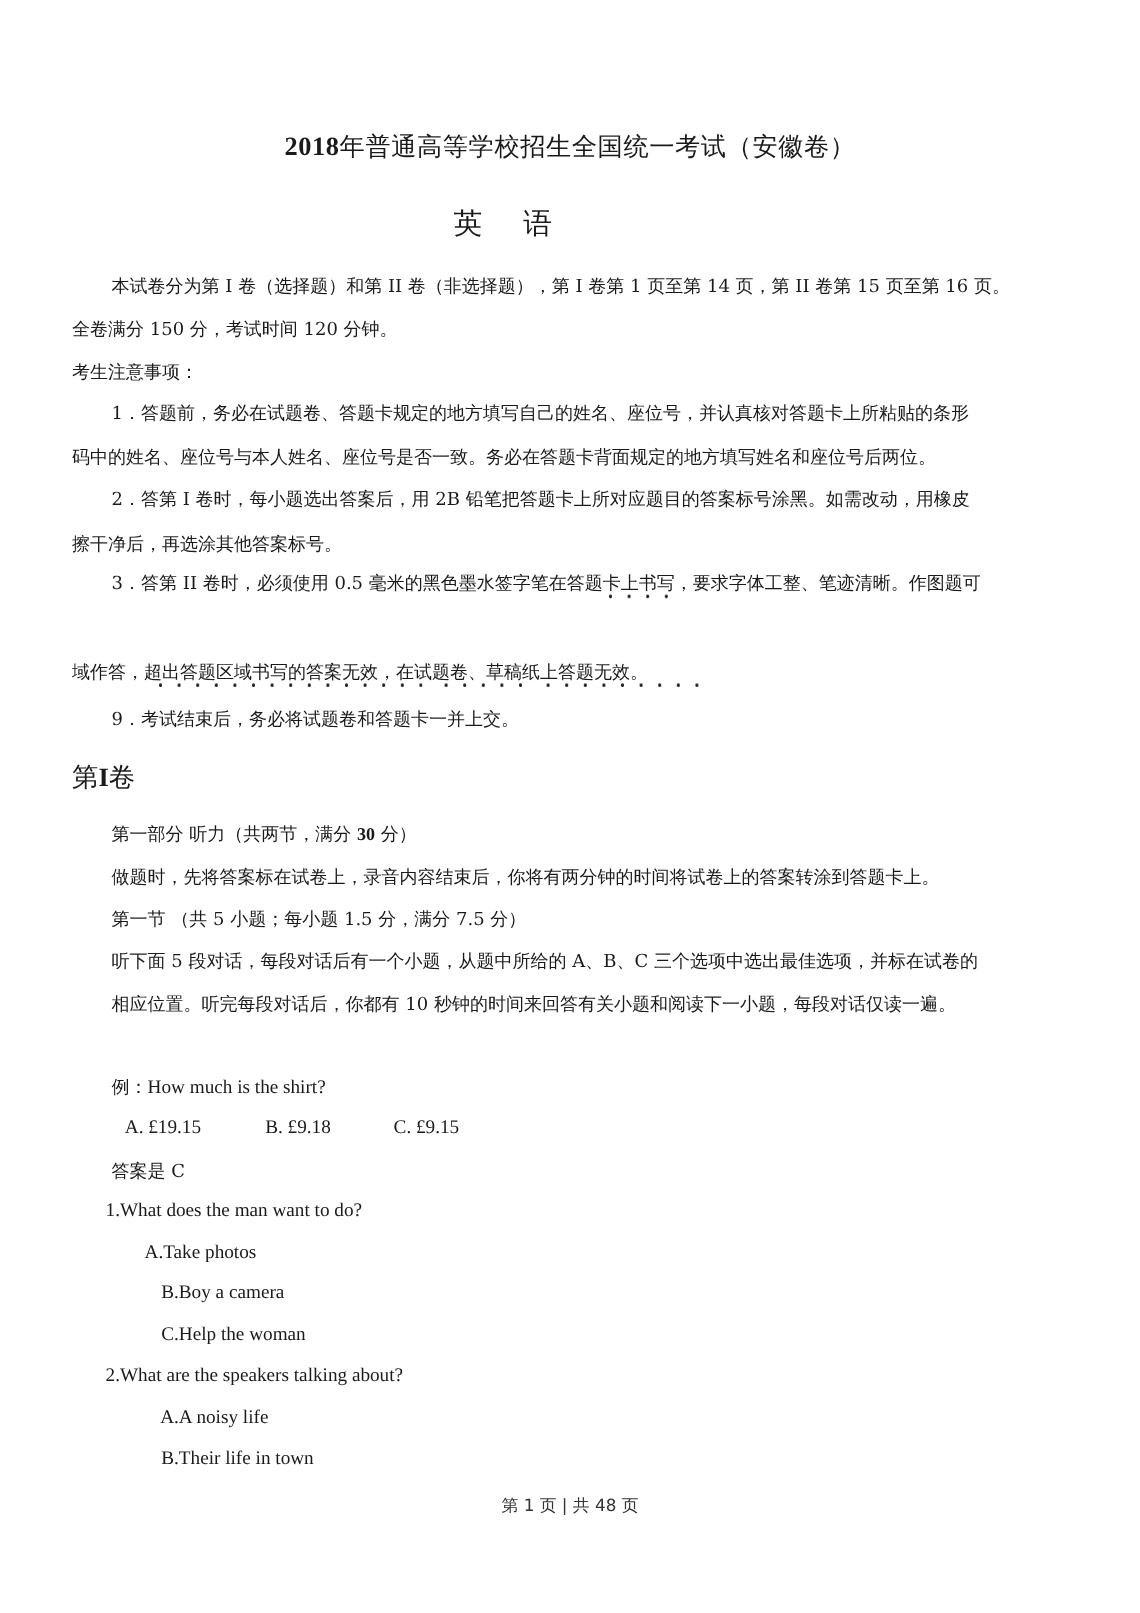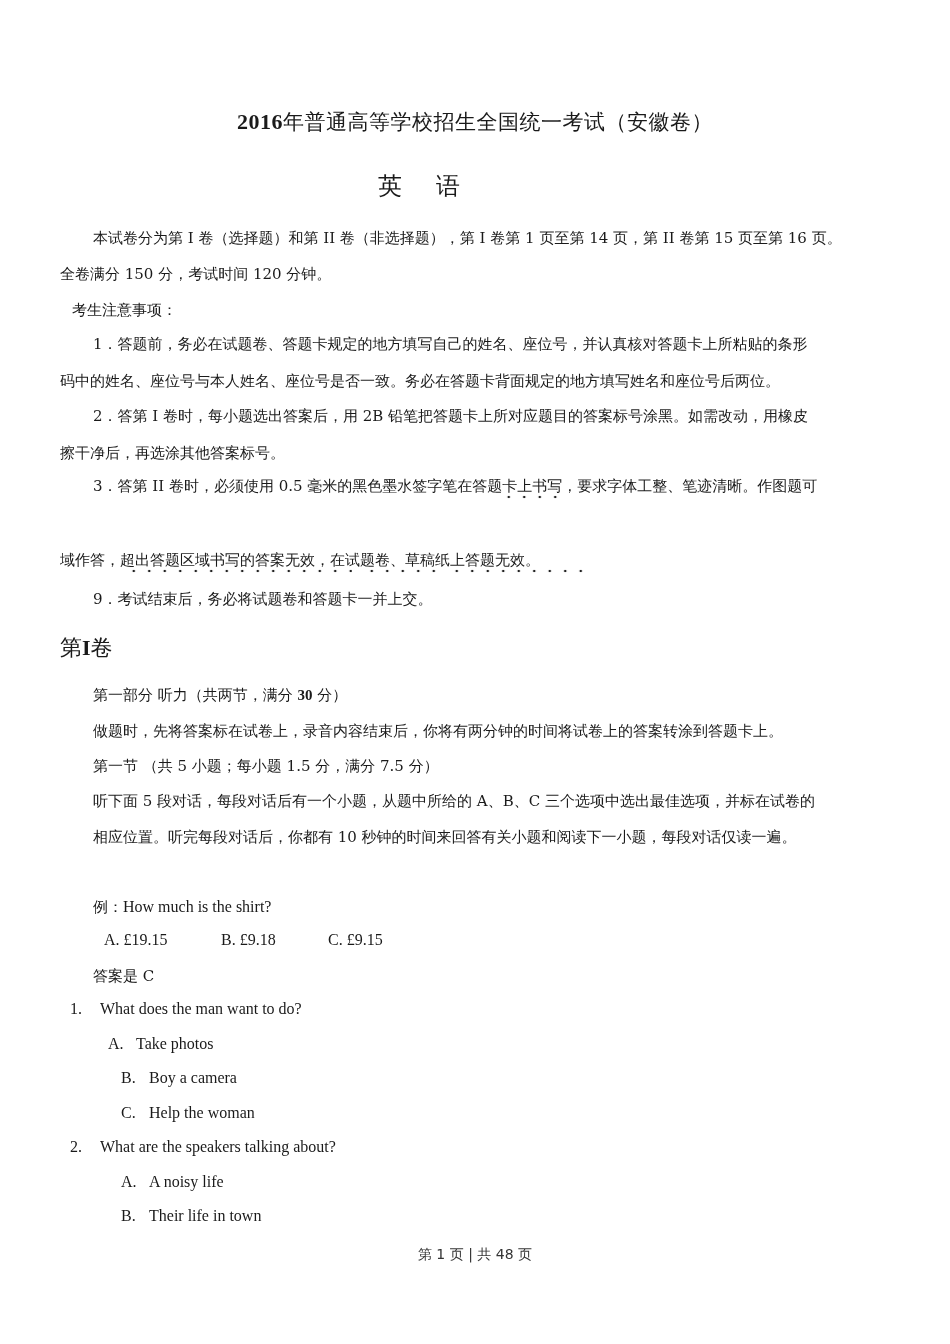--- a/index.html
+++ b/index.html
@@ -2,21 +2,21 @@
 <html><head>
   <meta charset="utf-8">
   <style>
     html, body { margin: 0; padding: 0; background: #ffffff; }
     body {
       width: 950px; height: 1344px; position: relative; overflow: hidden;
       font-family: "DejaVu Serif", "Liberation Serif", serif;
       color: #1a1a1a;
     }
     .page { position: absolute; left: 0; top: 0; width: 950px; height: 1344px; }
-    .abs { position: absolute; white-space: nowrap; }
+    .abs { position: absolute; white-space: nowrap; text-align: right; }
     .title {
       left: 0; width: 950px; text-align: center; top: 108px;
       font-size: 21px; letter-spacing: 0.5px;
     }
     .title b { font-family: "Liberation Serif", serif; font-weight: bold; font-size: 22px; }
     .subject {
       left: 0; width: 838px; text-align: center; top: 170px;
       font-size: 24px;
     }
     .subject span { display: inline-block; margin: 0 17px; }
@@ -34,29 +34,29 @@
       background-image: radial-gradient(circle, #222 1.2px, transparent 1.6px);
       background-size: 15.5px 6px; background-repeat: repeat-x;
     }
   </style>
 </head>
 <body>
 
 <div class="page">
 
   <div class="abs title">
-    <b>2016</b><span>年普通高等学校招生全国统一考试（安徽卷）</span>
+    <b>2018</b><span>年普通高等学校招生全国统一考试（安徽卷）</span>
   </div>
   <div class="abs subject">
     <span>英</span><span>语</span>
   </div>
 
   <div class="abs p" style="left:93px; top:228px;">本试卷分为第 I 卷（选择题）和第 II 卷（非选择题），第 I 卷第 1 页至第 14 页，第 II 卷第 15 页至第 16 页。</div>
   <div class="abs p" style="left:60px; top:264px;">全卷满分 150 分，考试时间 120 分钟。</div>
-  <div class="abs p" style="left:72px; top:300px;">考生注意事项：</div>
+  <div class="abs p" style="left:60px; top:300px;">考生注意事项：</div>
 
   <div class="abs p" style="left:93px; top:334px;">1．答题前，务必在试题卷、答题卡规定的地方填写自己的姓名、座位号，并认真核对答题卡上所粘贴的条形</div>
   <div class="abs p" style="left:60px; top:371px;">码中的姓名、座位号与本人姓名、座位号是否一致。务必在答题卡背面规定的地方填写姓名和座位号后两位。</div>
 
   <div class="abs p" style="left:93px; top:406px;">2．答第 I 卷时，每小题选出答案后，用 2B 铅笔把答题卡上所对应题目的答案标号涂黑。如需改动，用橡皮</div>
   <div class="abs p" style="left:60px; top:443px;">擦干净后，再选涂其他答案标号。</div>
 
   <div class="abs p" style="left:93px; top:476px;">
     <span>3．答第 II 卷时，必须使用 0.5 毫米的黑色墨水签字笔在</span><span>答题卡上</span><span>书写，要求字体工整、笔迹清晰。作图题可</span>
   </div>

